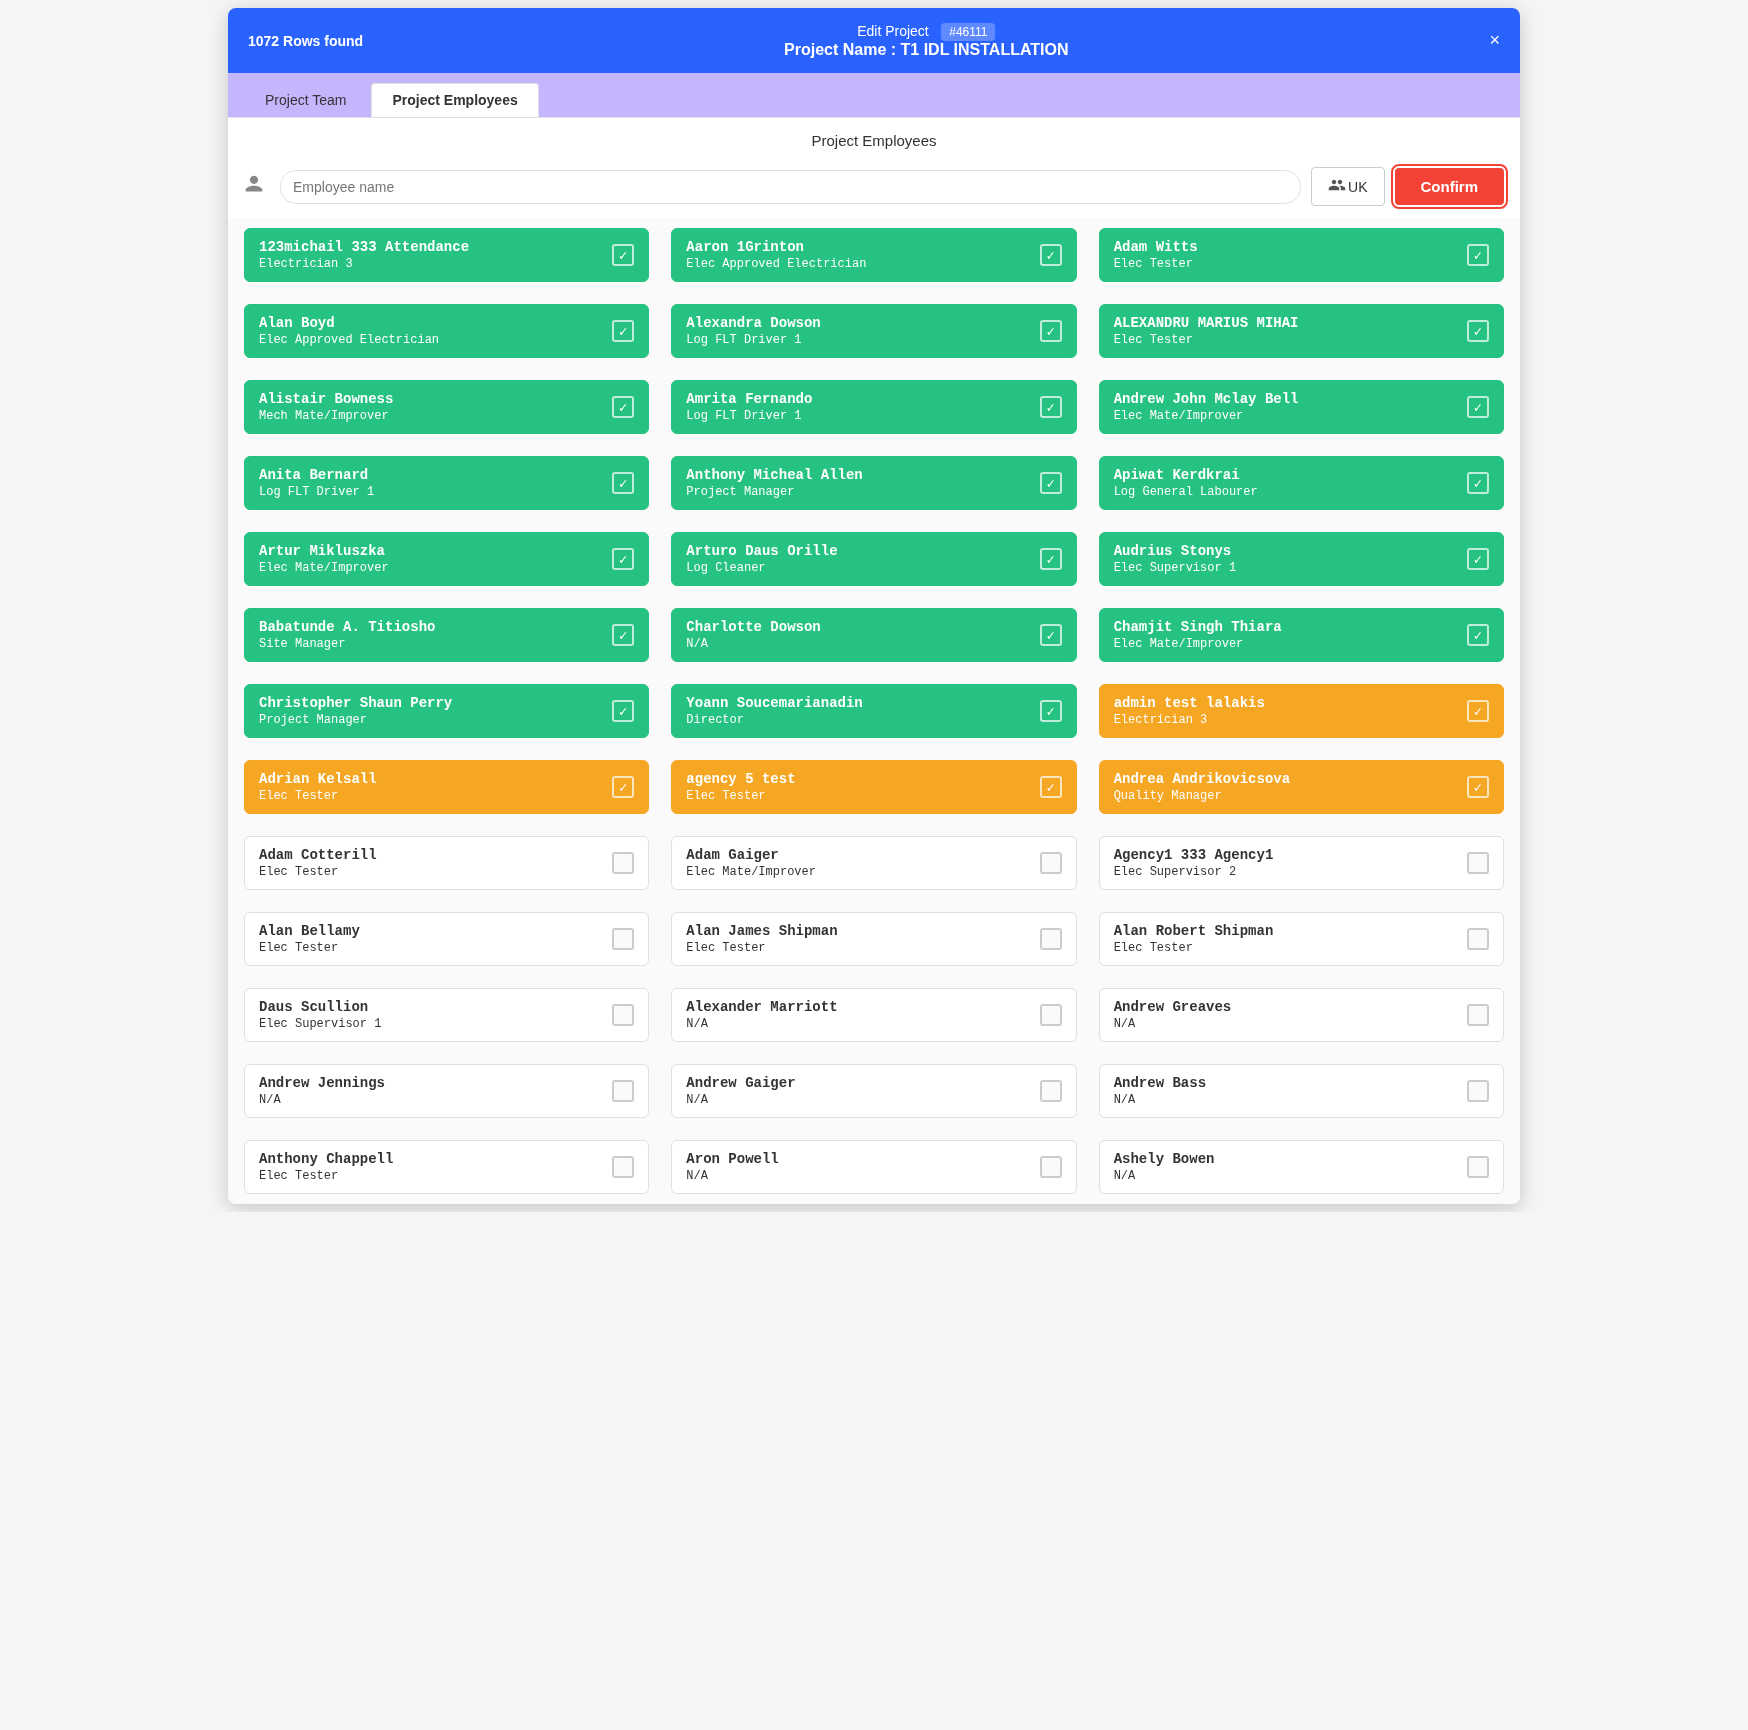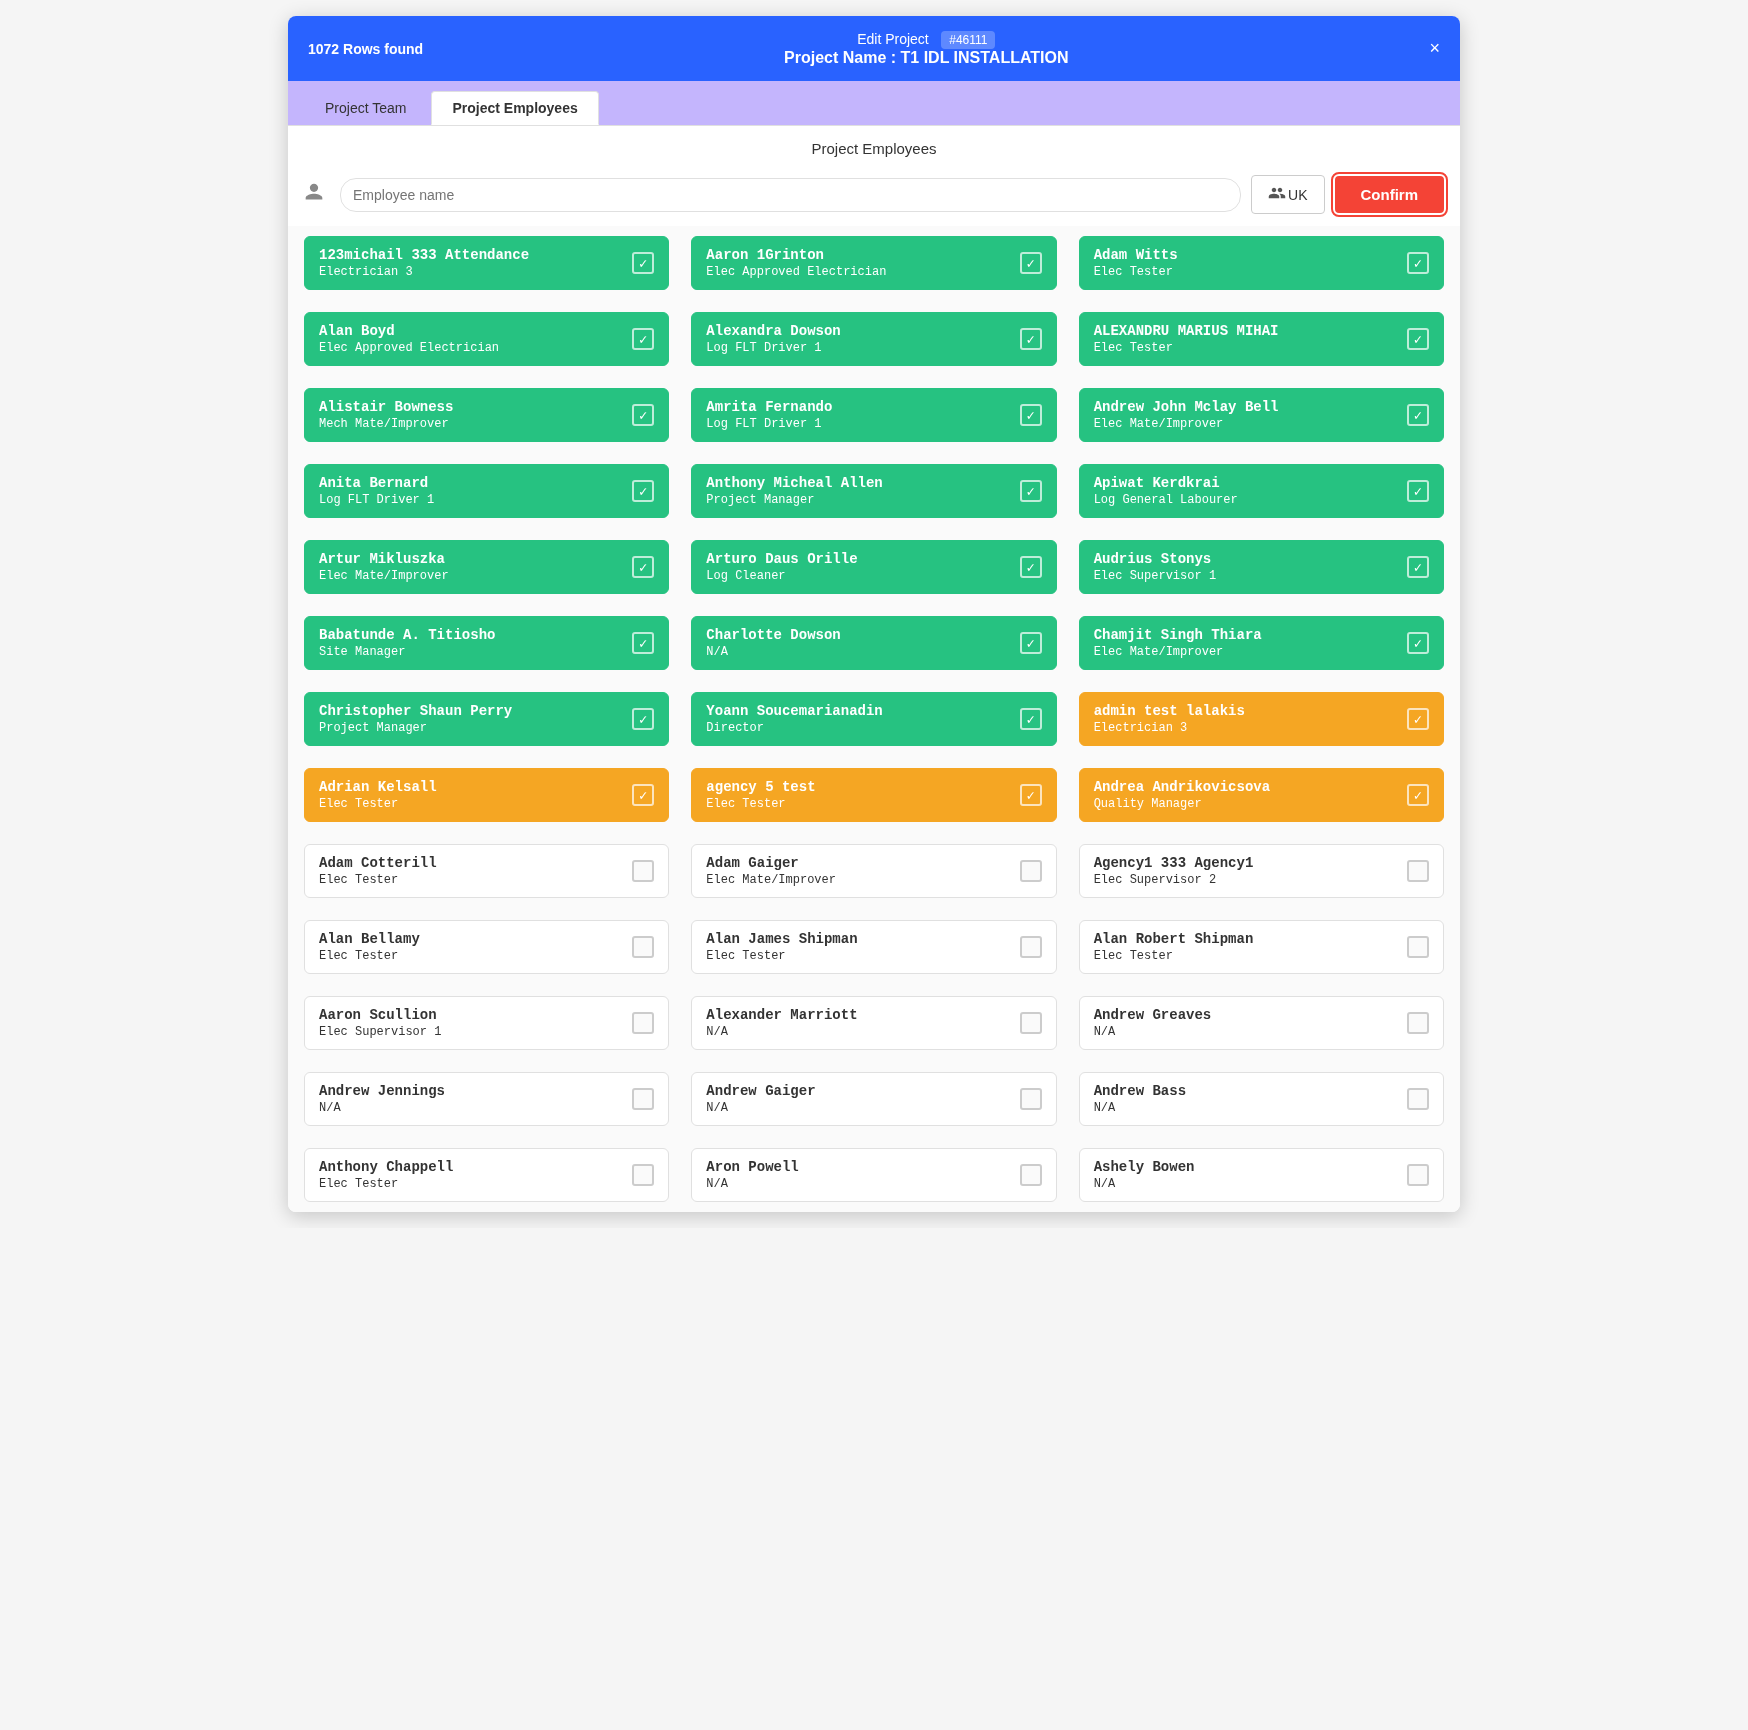--- a/index.html
+++ b/index.html
@@ -1,18 +1,18 @@
 <!DOCTYPE html>
 <html><head>
   <meta charset="utf-8">
   <style>
     * { box-sizing: border-box; margin: 0; padding: 0; }
     body { font-family: Arial, sans-serif; background: #f5f5f5; }
 
-    .modal { width: 1172px; background: #fff; border-radius: 8px; overflow: hidden; box-shadow: 0 4px 20px rgba(0,0,0,0.2); margin: 16px auto; }
+    .modal { width: 1292px; background: #fff; border-radius: 8px; overflow: hidden; box-shadow: 0 4px 20px rgba(0,0,0,0.2); margin: 8px auto; }
 
     
     .modal-header {
       background: #2962ff;
       color: #fff;
       padding: 14px 20px;
       display: flex;
       align-items: center;
       justify-content: space-between;
       position: relative;
@@ -402,21 +402,21 @@
       </div>
       <div class="emp-card white">
         <div class="emp-info">
           <div class="emp-name">Alan Robert Shipman</div>
           <div class="emp-role">Elec Tester</div>
         </div>
         <div class="emp-check unchecked"></div>
       </div>
       <div class="emp-card white">
         <div class="emp-info">
-          <div class="emp-name">Aaron Scullion</div>
+          <div class="emp-name">Daus Scullion</div>
           <div class="emp-role">Elec Supervisor 1</div>
         </div>
         <div class="emp-check unchecked"></div>
       </div>
       <div class="emp-card white">
         <div class="emp-info">
           <div class="emp-name">Alexander Marriott</div>
           <div class="emp-role">N/A</div>
         </div>
         <div class="emp-check unchecked"></div>

